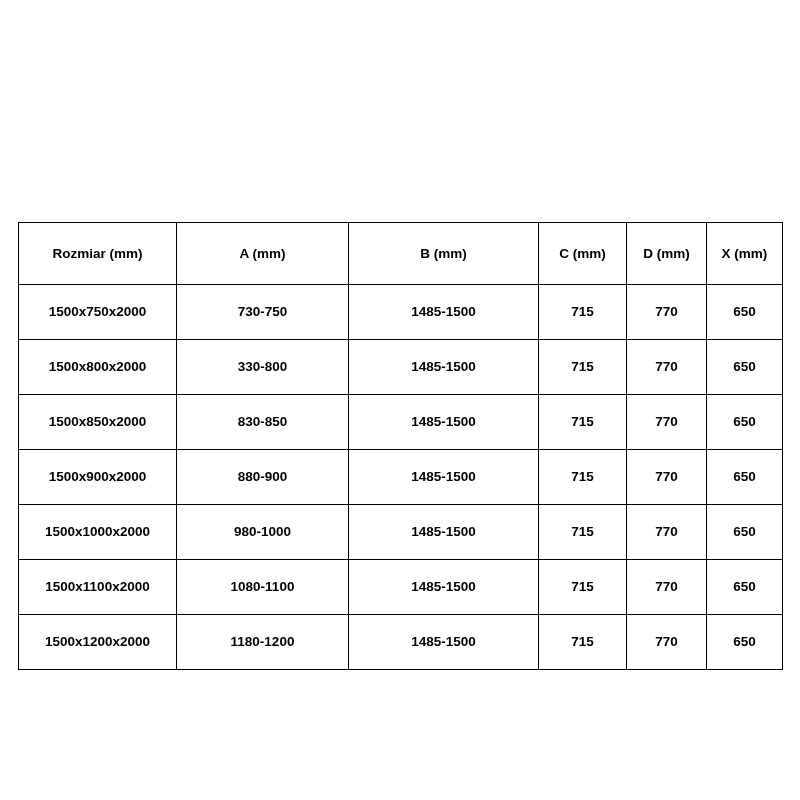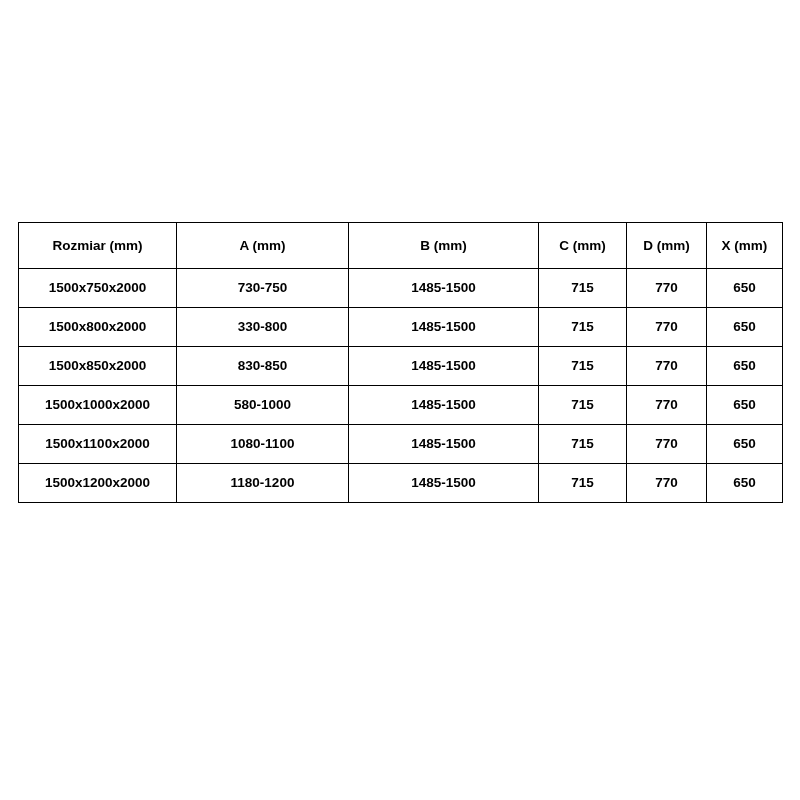--- a/index.html
+++ b/index.html
@@ -29,21 +29,21 @@
   table.spec {
     border-collapse: collapse;
     width: 764px;
     table-layout: fixed;
   }
   table.spec td, table.spec th {
     border: 1px solid #000000;
     text-align: center;
     vertical-align: middle;
     font-size: 13.5px;
-    padding: 0;
+    padding: 8px;
     height: 38px;
     line-height: 38px;
     white-space: nowrap;
   }
   table.spec thead th {
     font-weight: bold;
     height: 45px;
     line-height: 45px;
     font-size: 13.5px;
   }
@@ -101,22 +101,30 @@
         </tr>
         <tr>
           <td>1500x850x2000</td>
           <td>830-850</td>
           <td>1485-1500</td>
           <td>715</td>
           <td>770</td>
           <td>650</td>
         </tr>
         <tr>
+          <td>1500x900x2000</td>
+          <td>880-900</td>
+          <td>1485-1500</td>
+          <td>715</td>
+          <td>770</td>
+          <td>650</td>
+        </tr>
+        <tr>
           <td>1500x1000x2000</td>
-          <td>580-1000</td>
+          <td>980-1000</td>
           <td>1485-1500</td>
           <td>715</td>
           <td>770</td>
           <td>650</td>
         </tr>
         <tr>
           <td>1500x1100x2000</td>
           <td>1080-1100</td>
           <td>1485-1500</td>
           <td>715</td>

